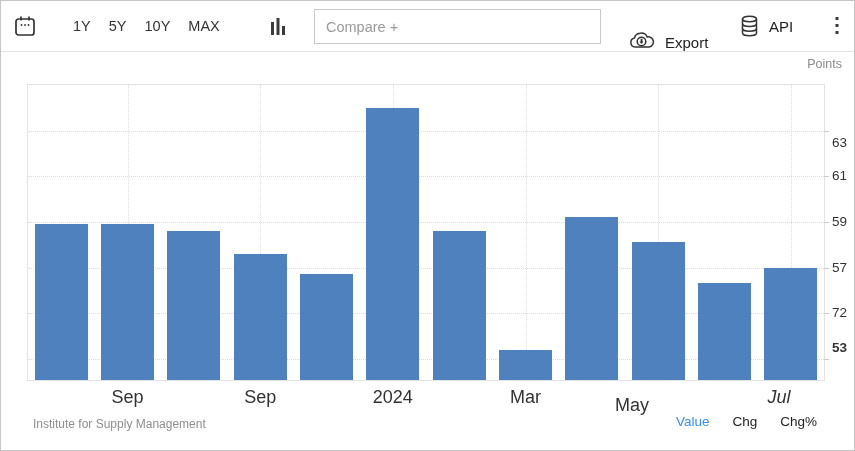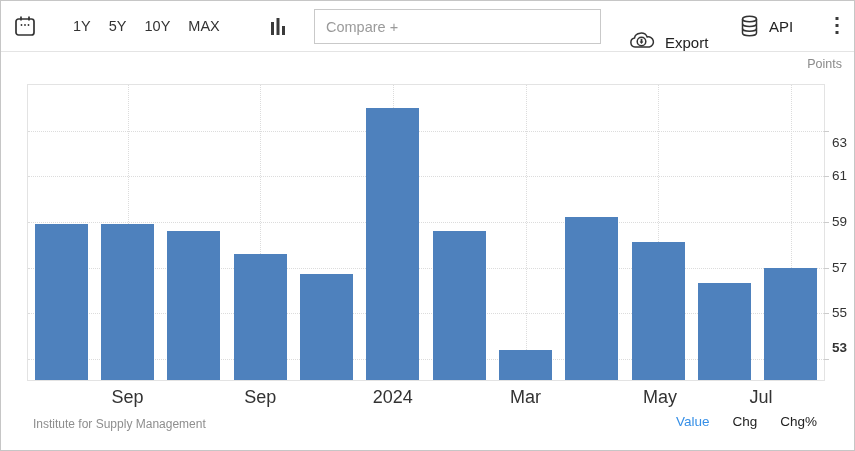--- a/index.html
+++ b/index.html
@@ -117,21 +117,21 @@
   </div>
 
   <div class="points-label">Points</div>
 
   <div id="plot">
       <div class="hgrid" style="top: 273.782px;"></div>
       <div class="ytick-mark" style="top: 273.782px;"></div>
       <div class="ytick-label" style="top: 255px; font-weight: bold;">53</div>
       <div class="hgrid" style="top: 228.152px;"></div>
       <div class="ytick-mark" style="top: 228.152px;"></div>
-      <div class="ytick-label" style="top: 220.152px;">55</div>
+      <div class="ytick-label" style="top: 220.152px;">72</div>
       <div class="hgrid" style="top: 182.521px;"></div>
       <div class="ytick-mark" style="top: 182.521px;"></div>
       <div class="ytick-label" style="top: 174.521px;">57</div>
       <div class="hgrid" style="top: 136.891px;"></div>
       <div class="ytick-mark" style="top: 136.891px;"></div>
       <div class="ytick-label" style="top: 128.891px;">59</div>
       <div class="hgrid" style="top: 91.2606px;"></div>
       <div class="ytick-mark" style="top: 91.2606px;"></div>
       <div class="ytick-label" style="top: 83.2606px;">61</div>
       <div class="hgrid" style="top: 45.6303px;"></div>
@@ -139,23 +139,23 @@
       <div class="ytick-label" style="top: 50px;">63</div>
       <div class="vgrid" style="left: 99.5px;"></div>
       <div class="xtick-label" style="left: 99.5px;">Sep</div>
       <div class="vgrid" style="left: 232.167px;"></div>
       <div class="xtick-label" style="left: 232.167px;">Sep</div>
       <div class="vgrid" style="left: 364.833px;"></div>
       <div class="xtick-label" style="left: 364.833px;">2024</div>
       <div class="vgrid" style="left: 497.5px;"></div>
       <div class="xtick-label" style="left: 497.5px;">Mar</div>
       <div class="vgrid" style="left: 630.167px;"></div>
-      <div class="xtick-label" style="left: 632px;">May</div>
+      <div class="xtick-label" style="left: 604px; margin-top: 8px;">May</div>
       <div class="vgrid" style="left: 762.833px;"></div>
-      <div class="xtick-label" style="left: 733px;">Jul</div>
+      <div class="xtick-label" style="left: 751px; font-style: italic;">Jul</div>
       <div class="bar" title="Aug 2023: 58.9" style="left: 6.66667px; top: 139.172px; width: 53px; height: 155.828px; background: rgb(78, 129, 189);"></div>
       <div class="bar" title="Sep 2023: 58.9" style="left: 73px; top: 139.172px; width: 53px; height: 155.828px; background: rgb(78, 129, 189);"></div>
       <div class="bar" title="Oct 2023: 58.6" style="left: 139.333px; top: 146.017px; width: 53px; height: 148.983px; background: rgb(78, 129, 189);"></div>
       <div class="bar" title="Nov 2023: 57.6" style="left: 205.667px; top: 168.832px; width: 53px; height: 126.168px; background: rgb(78, 129, 189);"></div>
       <div class="bar" title="Dec 2023: 56.7" style="left: 272px; top: 189.366px; width: 53px; height: 105.634px; background: rgb(78, 129, 189);"></div>
       <div class="bar" title="Jan 2024: 64" style="left: 338.333px; top: 22.8152px; width: 53px; height: 272.185px; background: rgb(78, 129, 189);"></div>
       <div class="bar" title="Feb 2024: 58.6" style="left: 404.667px; top: 146.017px; width: 53px; height: 148.983px; background: rgb(78, 129, 189);"></div>
       <div class="bar" title="Mar 2024: 53.4" style="left: 471px; top: 264.656px; width: 53px; height: 30.3442px; background: rgb(78, 129, 189);"></div>
       <div class="bar" title="Apr 2024: 59.2" style="left: 537.333px; top: 132.328px; width: 53px; height: 162.672px; background: rgb(78, 129, 189);"></div>
       <div class="bar" title="May 2024: 58.1" style="left: 603.667px; top: 157.425px; width: 53px; height: 137.575px; background: rgb(78, 129, 189);"></div>

